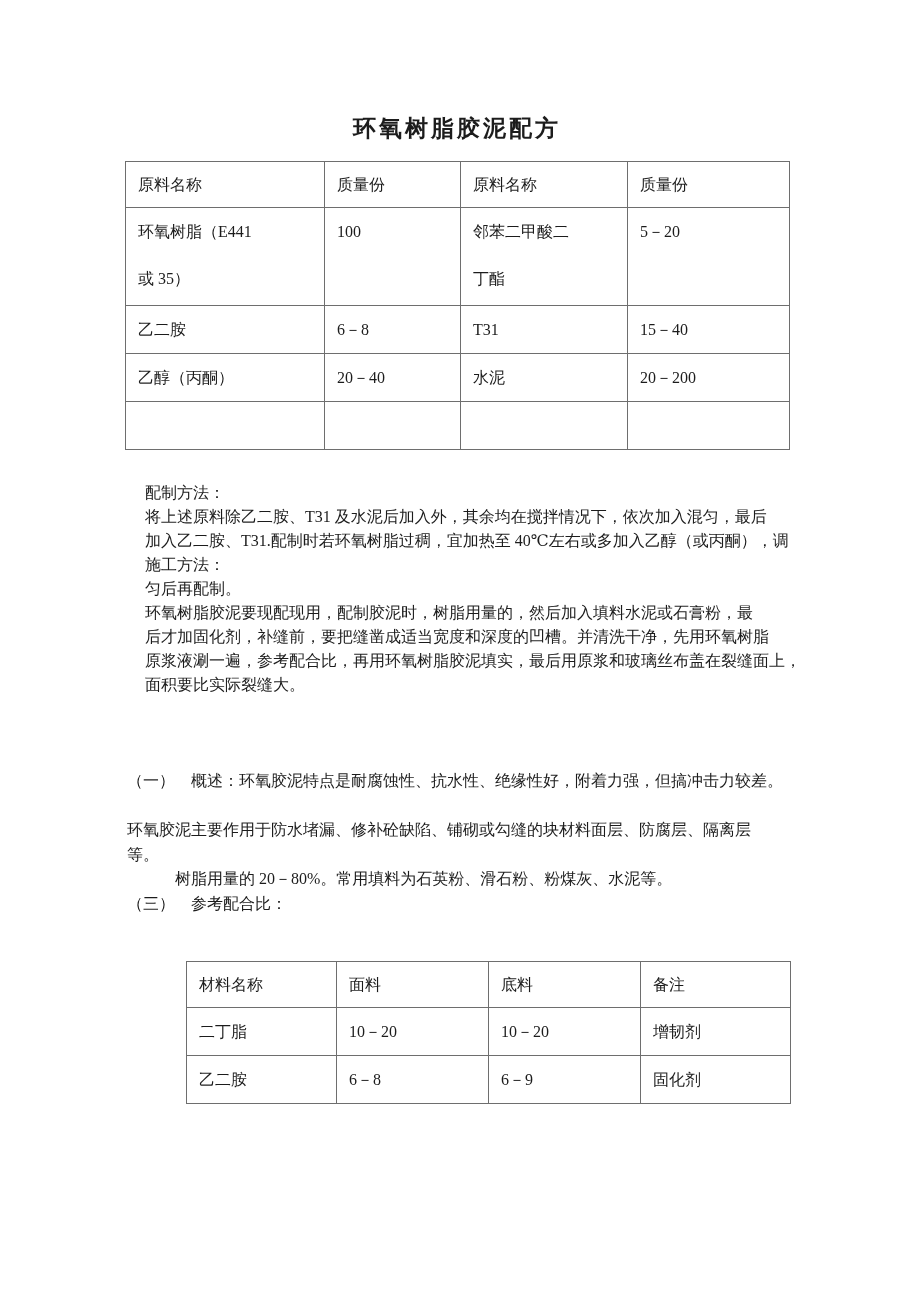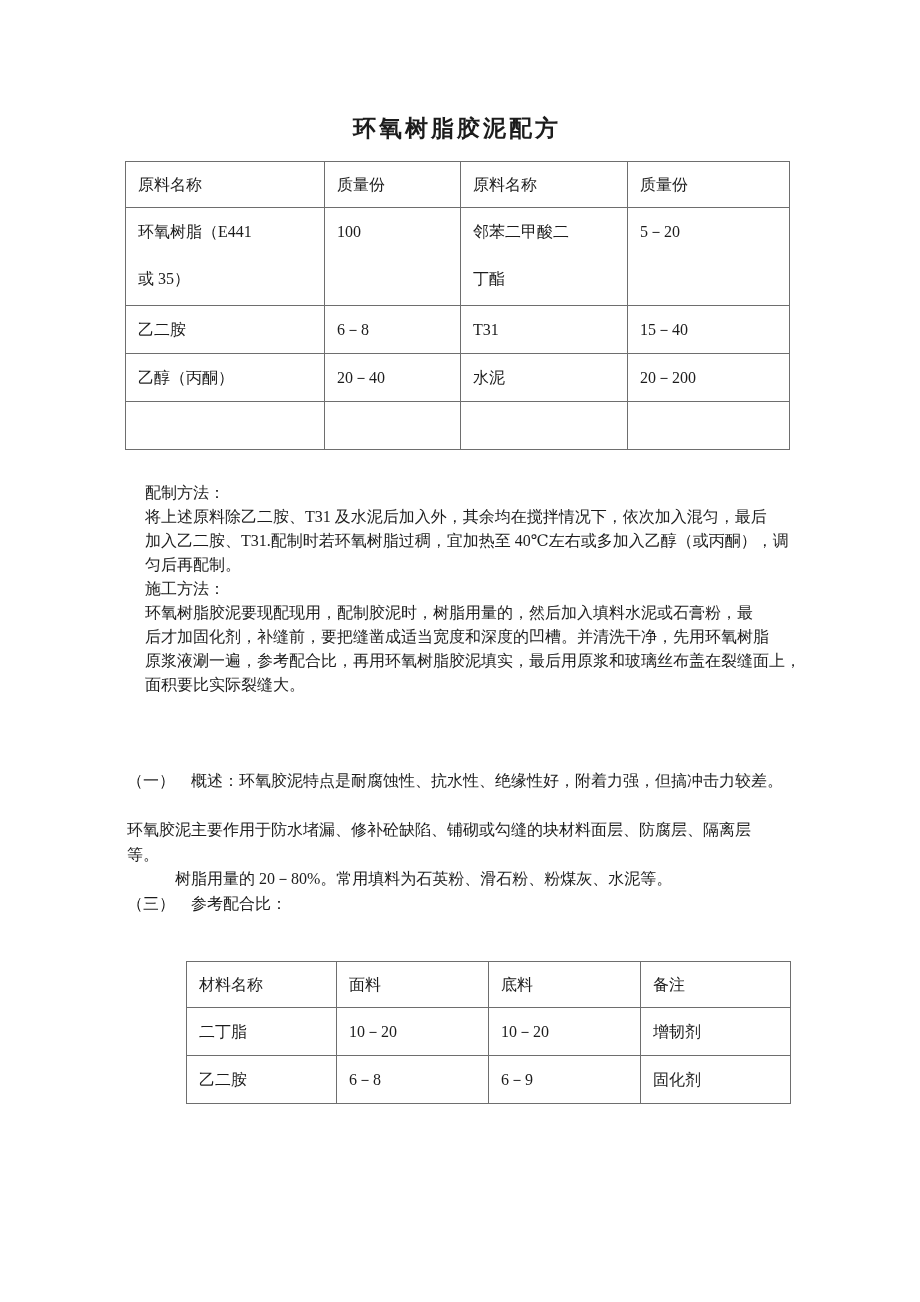--- a/index.html
+++ b/index.html
@@ -114,22 +114,22 @@
         <td></td>
         <td></td>
       </tr>
     </tbody>
   </table>
 
   <div class="textblock block-method">
     <div class="ln">配制方法：</div>
     <div class="ln">将上述原料除乙二胺、T31 及水泥后加入外，其余均在搅拌情况下，依次加入混匀，最后</div>
     <div class="ln">加入乙二胺、T31.配制时若环氧树脂过稠，宜加热至 40℃左右或多加入乙醇（或丙酮），调</div>
+    <div class="ln">施工方法：</div>
     <div class="ln">匀后再配制。</div>
-    <div class="ln">施工方法：</div>
     <div class="ln">环氧树脂胶泥要现配现用，配制胶泥时，树脂用量的，然后加入填料水泥或石膏粉，最</div>
     <div class="ln">后才加固化剂，补缝前，要把缝凿成适当宽度和深度的凹槽。并清洗干净，先用环氧树脂</div>
     <div class="ln">原浆液涮一遍，参考配合比，再用环氧树脂胶泥填实，最后用原浆和玻璃丝布盖在裂缝面上，</div>
     <div class="ln">面积要比实际裂缝大。</div>
   </div>
 
   <div class="textblock block-intro">
     <div class="ln">（一）　概述：环氧胶泥特点是耐腐蚀性、抗水性、绝缘性好，附着力强，但搞冲击力较差。</div>
     <div class="ln"></div>
     <div class="ln">环氧胶泥主要作用于防水堵漏、修补砼缺陷、铺砌或勾缝的块材料面层、防腐层、隔离层</div>

